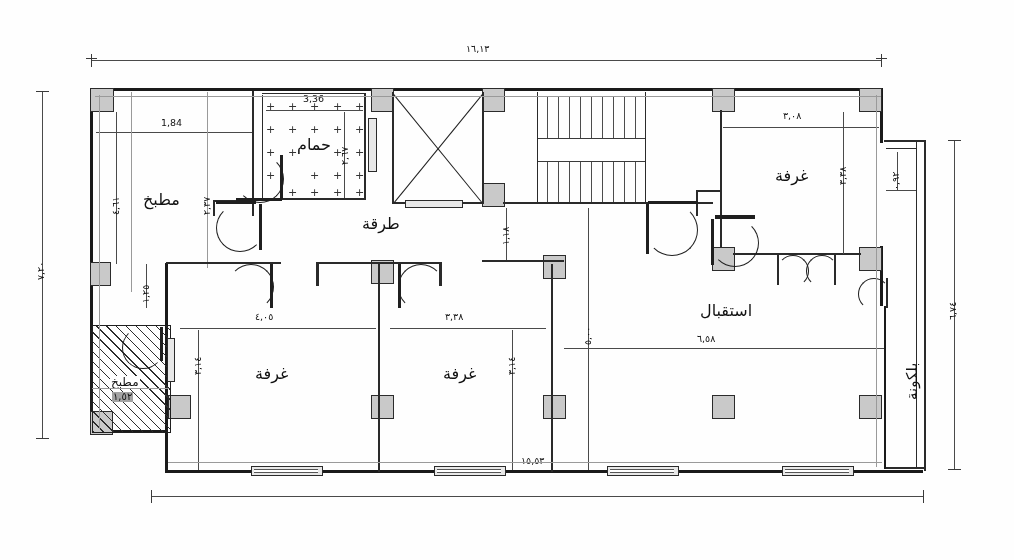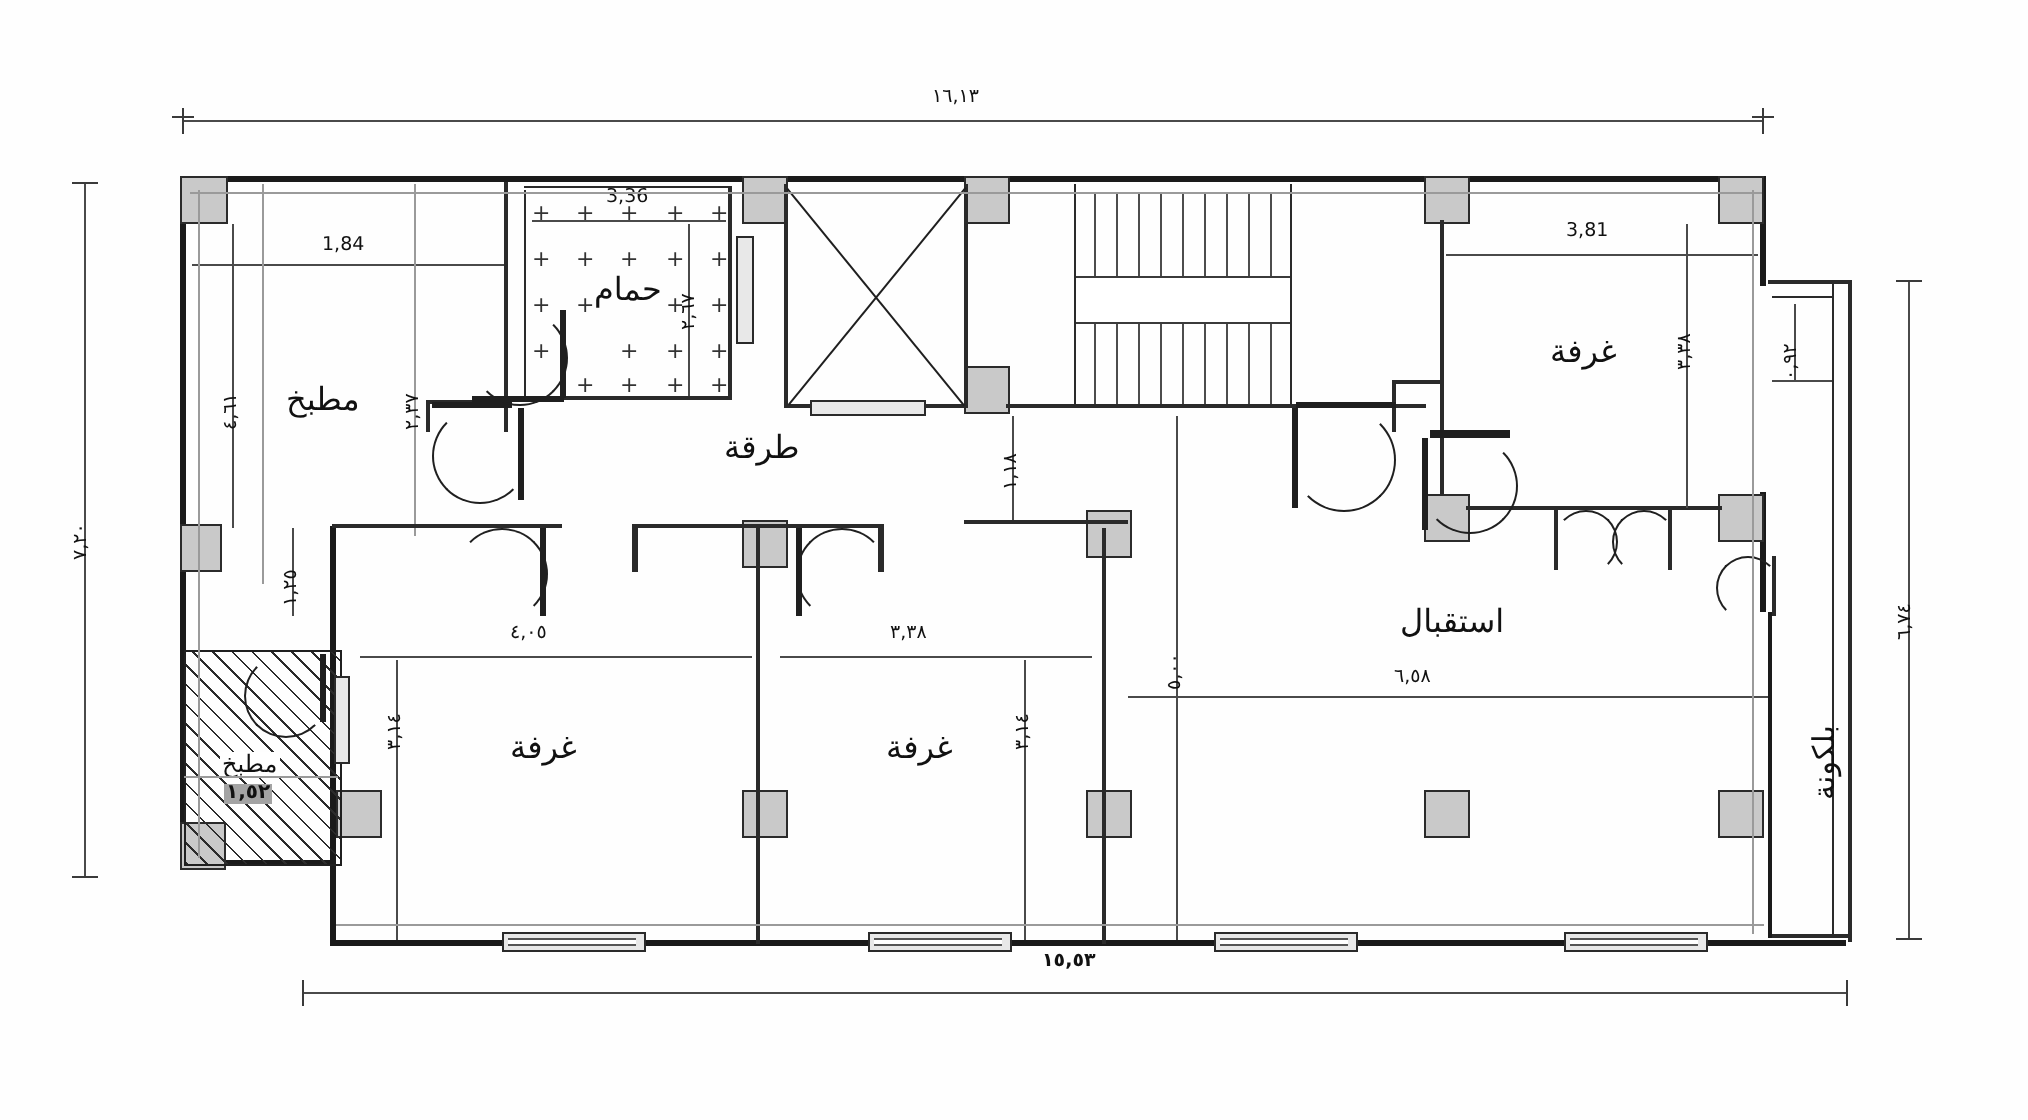--- a/index.html
+++ b/index.html
@@ -88,21 +88,21 @@
   <div class="dim dim-v" style="left:36px;top:280px;">٧,٢٠</div>
 
   <div class="dimline-v" style="left:954px;top:140px;height:330px;"></div>
   <div class="tick" style="left:948px;top:140px;width:13px;height:1px;"></div>
   <div class="tick" style="left:948px;top:469px;width:13px;height:1px;"></div>
   <div class="dim dim-v" style="left:948px;top:320px;">٦,٧٤</div>
 
   <div class="dimline" style="left:152px;top:496px;width:772px;"></div>
   <div class="tick" style="left:151px;top:490px;width:1px;height:13px;"></div>
   <div class="tick" style="left:923px;top:490px;width:1px;height:13px;"></div>
-  <div class="dim" style="left:521px;top:476px;font-weight:bold;">١٥,٥٣</div>
+  <div class="dim" style="left:521px;top:456px;">١٥,٥٣</div>
 
   <div class="wall" style="left:90px;top:88px;width:793px;height:3px;"></div>
 
   <div class="wall" style="left:90px;top:88px;width:3px;height:345px;"></div>
 
   <div class="wall" style="left:165px;top:470px;width:758px;height:3px;"></div>
 
   <div class="wall" style="left:165px;top:263px;width:3px;height:210px;"></div>
   <div class="wall" style="left:90px;top:430px;width:78px;height:3px;"></div>
 
@@ -261,21 +261,21 @@
   <div class="dimline-v" style="left:588px;top:208px;height:262px;"></div>
   <div class="dim dim-v" style="left:583px;top:345px;">٥,٠٠</div>
 
   <div class="wall-thin" style="left:720px;top:110px;width:2px;height:80px;"></div>
   <div class="wall-thin" style="left:720px;top:190px;width:2px;height:58px;"></div>
   <div class="wall-thin" style="left:733px;top:253px;width:128px;height:2px;"></div>
   <div class="wall-thin" style="left:696px;top:190px;width:26px;height:2px;"></div>
   <div class="wall-thin" style="left:696px;top:190px;width:2px;height:26px;"></div>
   <div class="lbl lbl-room" style="left:775px;top:168px;">غرفة</div>
   <div class="dimline" style="left:723px;top:127px;width:156px;"></div>
-  <div class="dim" style="left:783px;top:111px;">3,81</div>
+  <div class="dim" style="left:783px;top:111px;">٣,٠٨</div>
   <div class="dimline-v" style="left:843px;top:112px;height:142px;"></div>
   <div class="dim dim-v" style="left:838px;top:185px;">٣,٣٨</div>
 
   <div class="door-leaf" style="left:715px;top:215px;width:40px;height:4px;"></div>
   <div class="door-arc" style="left:711px;top:219px;width:46px;height:46px;border-color:transparent;border-bottom-color:#1f1f1f;border-right-color:#1f1f1f;"></div>
   <div class="door-leaf" style="left:711px;top:219px;width:3px;height:46px;"></div>
 
   <div class="door-arc" style="left:777px;top:255px;width:30px;height:30px;border-color:transparent;border-top-color:#1f1f1f;border-right-color:#1f1f1f;"></div>
   <div class="door-arc" style="left:806px;top:255px;width:30px;height:30px;border-color:transparent;border-top-color:#1f1f1f;border-left-color:#1f1f1f;"></div>
   <div class="wall-thin" style="left:777px;top:255px;width:2px;height:30px;"></div>
@@ -283,21 +283,21 @@
 
   <div class="door-arc" style="left:858px;top:278px;width:30px;height:30px;border-color:transparent;border-top-color:#1f1f1f;border-left-color:#1f1f1f;"></div>
   <div class="wall-thin" style="left:886px;top:278px;width:2px;height:30px;"></div>
 
   <div class="door-leaf" style="left:648px;top:201px;width:50px;height:3px;"></div>
   <div class="door-arc" style="left:646px;top:204px;width:50px;height:50px;border-color:transparent;border-bottom-color:#1f1f1f;border-right-color:#1f1f1f;"></div>
   <div class="door-leaf" style="left:646px;top:204px;width:3px;height:50px;"></div>
 
   <div class="hatch" style="left:92px;top:325px;width:77px;height:106px;"></div>
   <div class="lbl" style="left:110px;top:376px;font-size:12px;background:#fff;padding:0 1px;">مطبخ</div>
-  <div class="dim" style="left:112px;top:392px;font-size:10px;background:#a3a3a3;padding:0 1px;font-weight:bold;">١,٥٢</div>
+  <div class="dim" style="left:112px;top:392px;font-size:10px;background:#a3a3a3;padding:0 1px;">١,٥٢</div>
 
   <div class="door-arc" style="left:122px;top:327px;width:40px;height:40px;border-color:transparent;border-bottom-color:#1f1f1f;border-left-color:#1f1f1f;"></div>
   <div class="door-leaf" style="left:160px;top:327px;width:3px;height:34px;"></div>
   <div class="hair" style="left:92px;top:388px;width:77px;height:1px;"></div>
   <div class="win" style="left:167px;top:338px;width:6px;height:42px;"></div>
 
   <div class="win" style="left:251px;top:466px;width:70px;height:8px;"></div>
   <div class="win-in" style="left:254px;top:469px;width:64px;height:2px;"></div>
   <div class="win" style="left:434px;top:466px;width:70px;height:8px;"></div>
   <div class="win-in" style="left:437px;top:469px;width:64px;height:2px;"></div>

